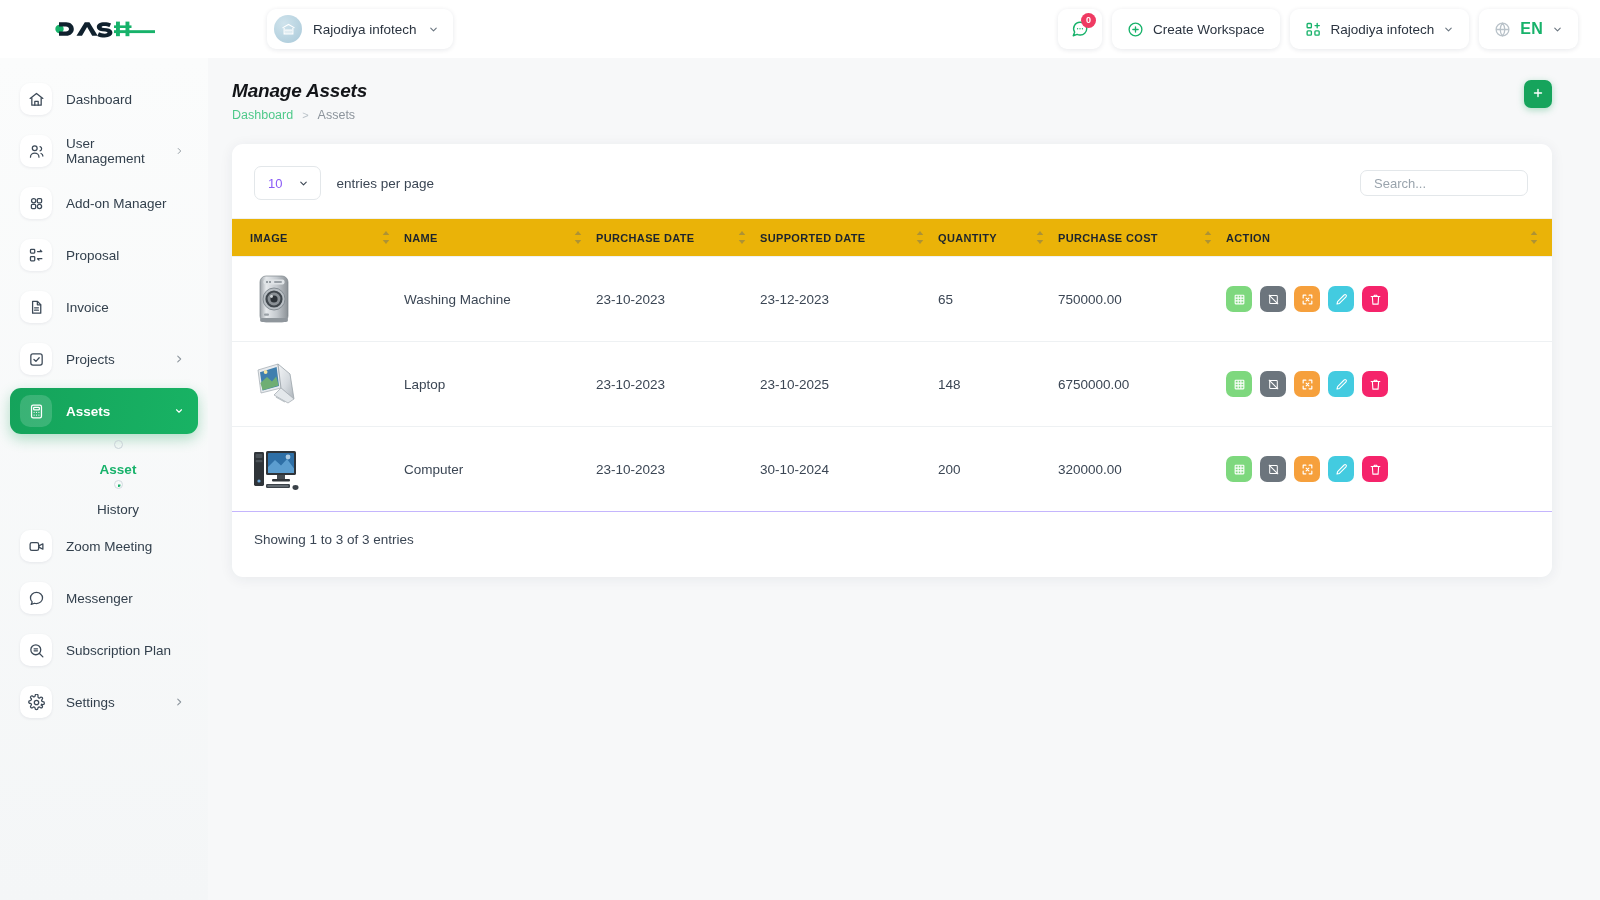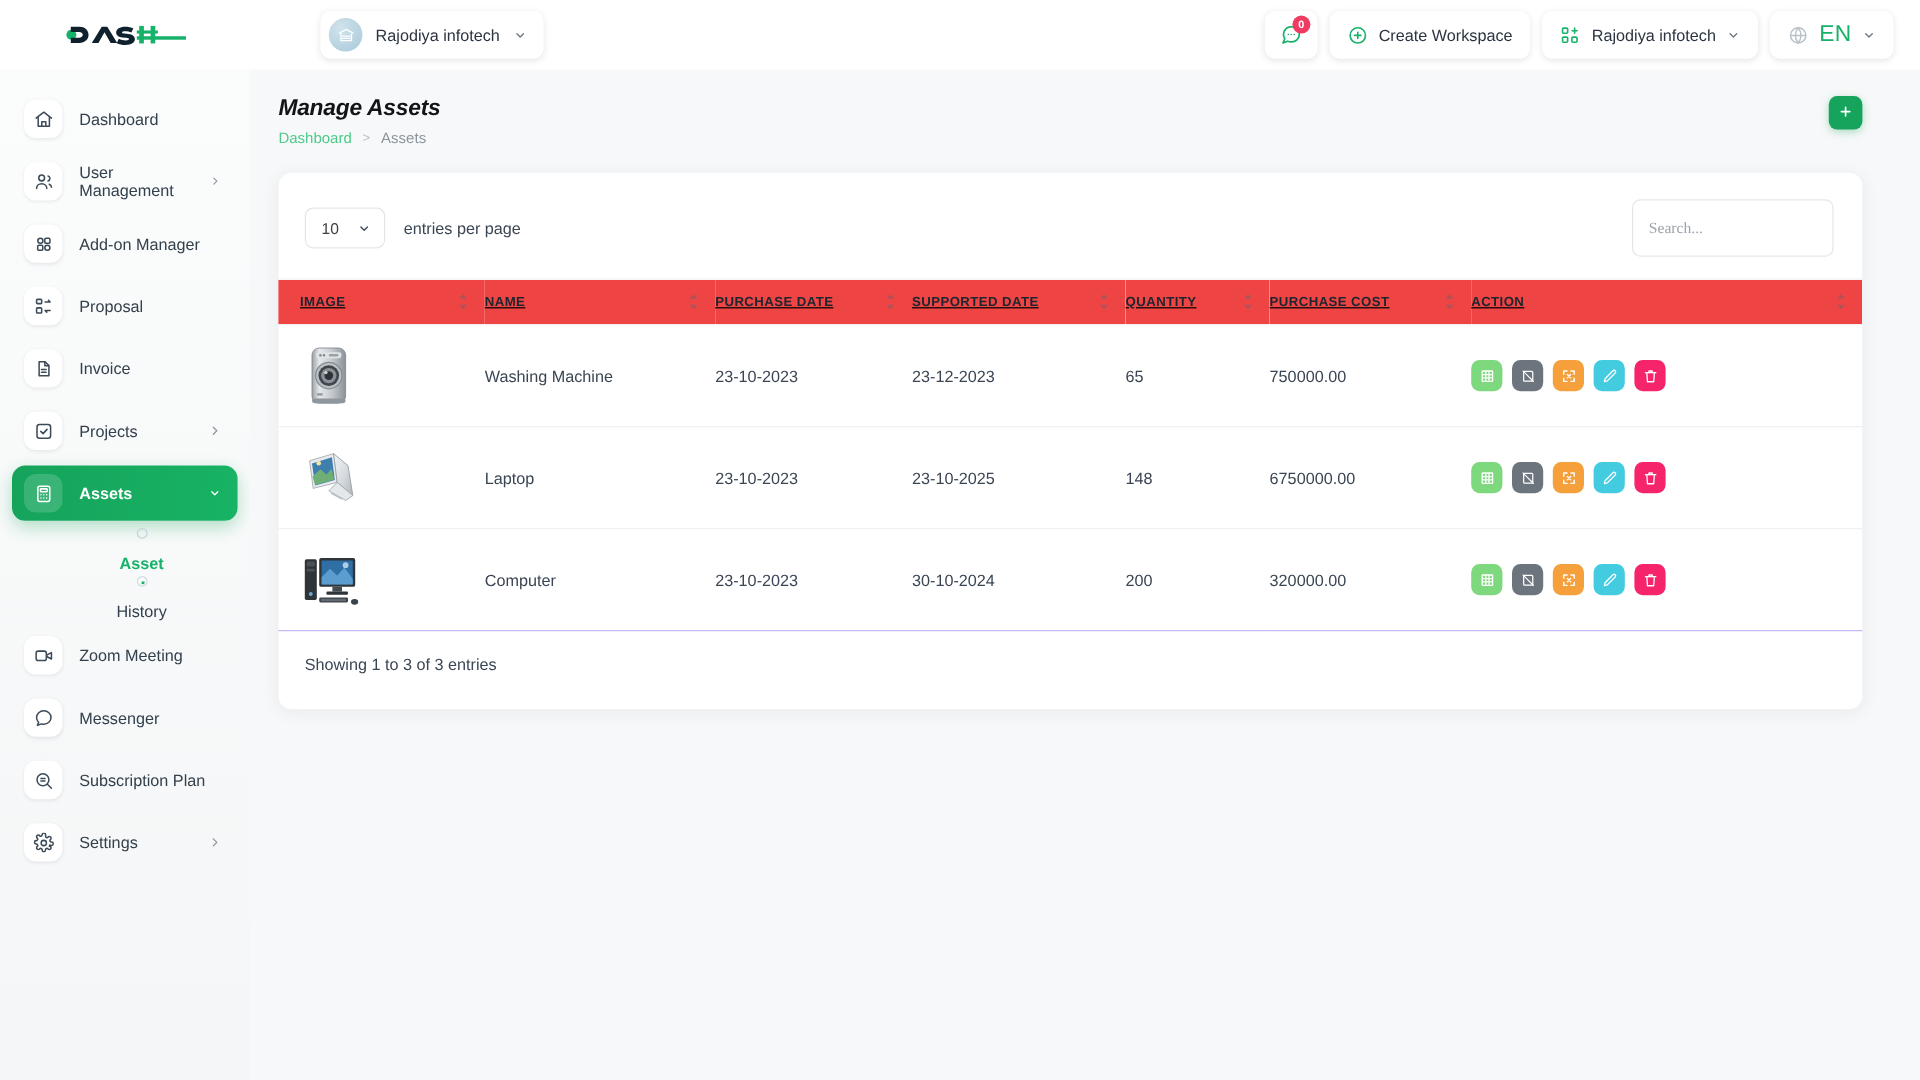--- a/index.html
+++ b/index.html
@@ -54,21 +54,21 @@
   }
   .tb-icon-only { width: 44px; padding: 0; justify-content: center; }
   .badge {
     position: absolute; top: 4px; right: 6px;
     min-width: 15px; height: 15px; border-radius: 8px;
     background: #ef3a62; color: #fff;
     font-size: 9px; font-weight: bold;
     display: flex; align-items: center; justify-content: center;
     padding: 0 4px; line-height: 1;
   }
-  .lang-txt { color: #17b26a; font-weight: normal; font-size: 19px; letter-spacing: .3px; }
+  .lang-txt { color: #17b26a; font-weight: bold; font-size: 16px; letter-spacing: .3px; }
 
   
   .sidebar {
     position: absolute; top: 58px; left: 0; width: 208px; height: 842px;
     background: linear-gradient(180deg,#fbfcfc 0%, #f4f6f7 100%);
     padding-top: 18px;
     overflow: hidden;
   }
   .nav-item {
     height: 46px; margin: 0 10px 6px 10px;
@@ -133,33 +133,33 @@
     min-height: 430px;
   }
   .card-top {
     display: flex; align-items: center;
     padding: 22px 24px 18px 22px;
   }
   .len-select {
     height: 34px; border-radius: 7px; border: 1px solid #e3e7ea;
     background: #fff; display: flex; align-items: center; gap: 16px;
     padding: 0 11px 0 13px; cursor: pointer;
-    font-size: 13px; color: #404040; min-width: 58px;
+    font-size: 13px; color: #8b5cf6; min-width: 58px;
   }
   .len-label { margin-left: 15px; font-size: 13.5px; color: #3b4654; }
   .search-box {
-    margin-left: auto; width: 168px; height: 48px;
+    margin-left: auto; width: 168px; height: 26px;
     border: 1px solid #e3e7ea; border-radius: 7px;
     background: #fff; padding: 0 13px; font-size: 13px; color: #3b4654;
-    font-family: Liberation Serif, serif;
+    font-family: Liberation Sans, sans-serif;
   }
   .search-box::placeholder { color: #9aa4ad; }
 
   table { width: 100%; border-collapse: collapse; }
-  thead tr { background: #ef4444; border-top: 1px solid #eef1f3; border-bottom: 1px solid #eef1f3; text-decoration: underline; }
+  thead tr { background: #eab308; border-top: 1px solid #eef1f3; border-bottom: 1px solid #eef1f3; }
   th {
     text-align: left; font-size: 11px; font-weight: bold; color: #1d252e;
     letter-spacing: .35px; padding: 12px 0 12px 0; position: relative;
     white-space: nowrap;
   }
   th .thin { display: flex; align-items: center; }
   .sort-ico { margin-left: auto; margin-right: 14px; width: 8px; height: 13px; opacity: .42; flex:0 0 8px;}
   th.c-img   { width: 172px; padding-left: 18px; }
   th.c-name  { width: 192px; }
   th.c-pdate { width: 164px; }

